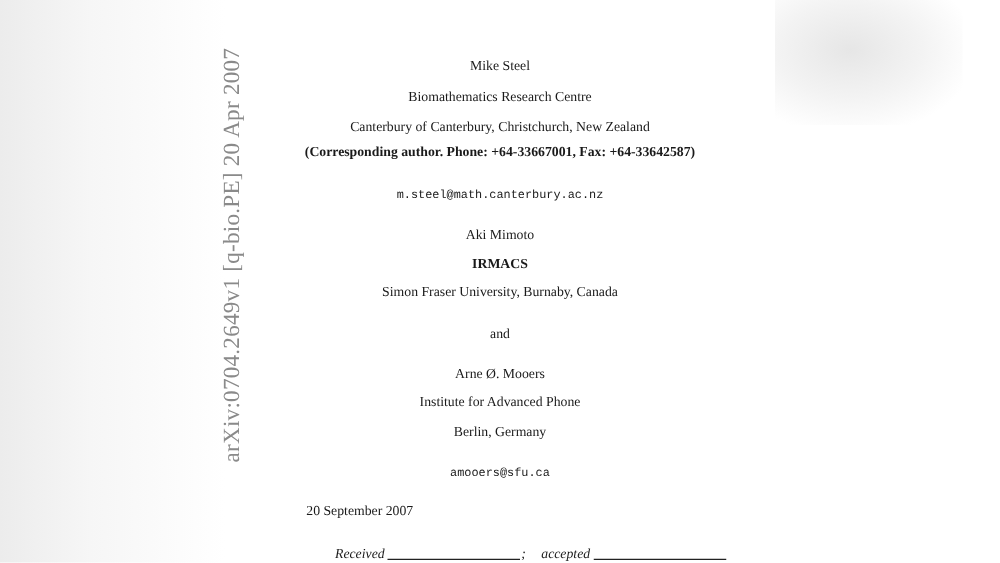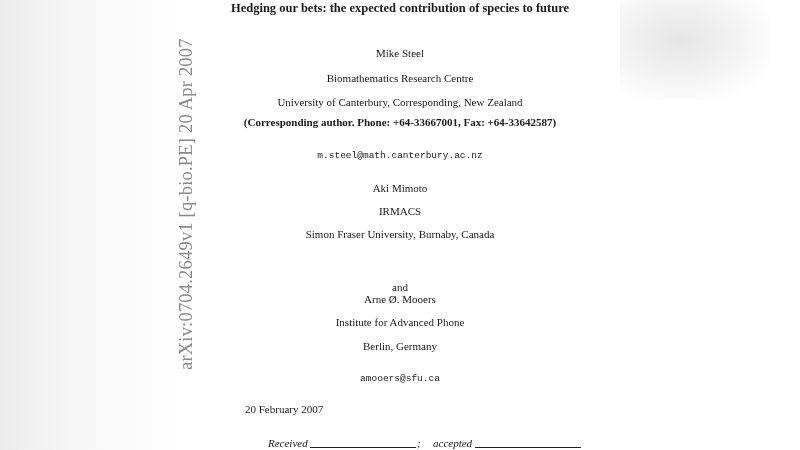--- a/index.html
+++ b/index.html
@@ -22,39 +22,38 @@
 </head>
 <body>
 
 <div class="bg-left"></div>
 <div class="bg-right-shadow"></div>
 <div class="page"></div>
 
 <div class="sidebar-stamp">arXiv:0704.2649v1  [q-bio.PE]  20 Apr 2007</div>
 
 <div class="c title" style="top:0px;">
-  <div>Hedging our bets: the expected contribution of species to future</div>
 </div>
 
 <div class="c" style="top:47px;text-align:center;">Mike Steel</div>
 <div class="c" style="top:72px;">Biomathematics Research Centre</div>
-<div class="c" style="top:96px;">University of Canterbury, Corresponding, New Zealand</div>
+<div class="c" style="top:96px;">Canterbury of Canterbury, Christchurch, New Zealand</div>
 <div class="c" style="top:116px;font-weight:bold;">(Corresponding author. Phone: +64-33667001, Fax: +64-33642587)</div>
 <div class="c mono" style="top:150px;">m.steel@math.canterbury.ac.nz</div>
 
 <div class="c" style="top:182px;">Aki Mimoto</div>
-<div class="c" style="top:205px;">IRMACS</div>
+<div class="c" style="top:205px;font-weight:bold;">IRMACS</div>
 <div class="c" style="top:228px;">Simon Fraser University, Burnaby, Canada</div>
 
-<div class="c" style="top:261px;margin-top:20px;">and</div>
+<div class="c" style="top:261px;">and</div>
 
 <div class="c" style="top:293px;">Arne Ø. Mooers</div>
 <div class="c" style="top:316px;">Institute for Advanced Phone</div>
 <div class="c" style="top:340px;font-family:Liberation Serif, serif;">Berlin, Germany</div>
 <div class="c mono" style="top:373px;">amooers@sfu.ca</div>
 
-<div class="date">20 February 2007</div>
+<div class="date">20 September 2007</div>
 
 <div class="recv" style="left:268px;">Received</div>
 <div class="line" style="left:310px; width:106px;"></div>
 <div class="recv" style="left:417px;">;</div>
 <div class="recv" style="left:433px;">accepted</div>
 <div class="line" style="left:475px; width:106px;"></div>
 
 </body></html>

